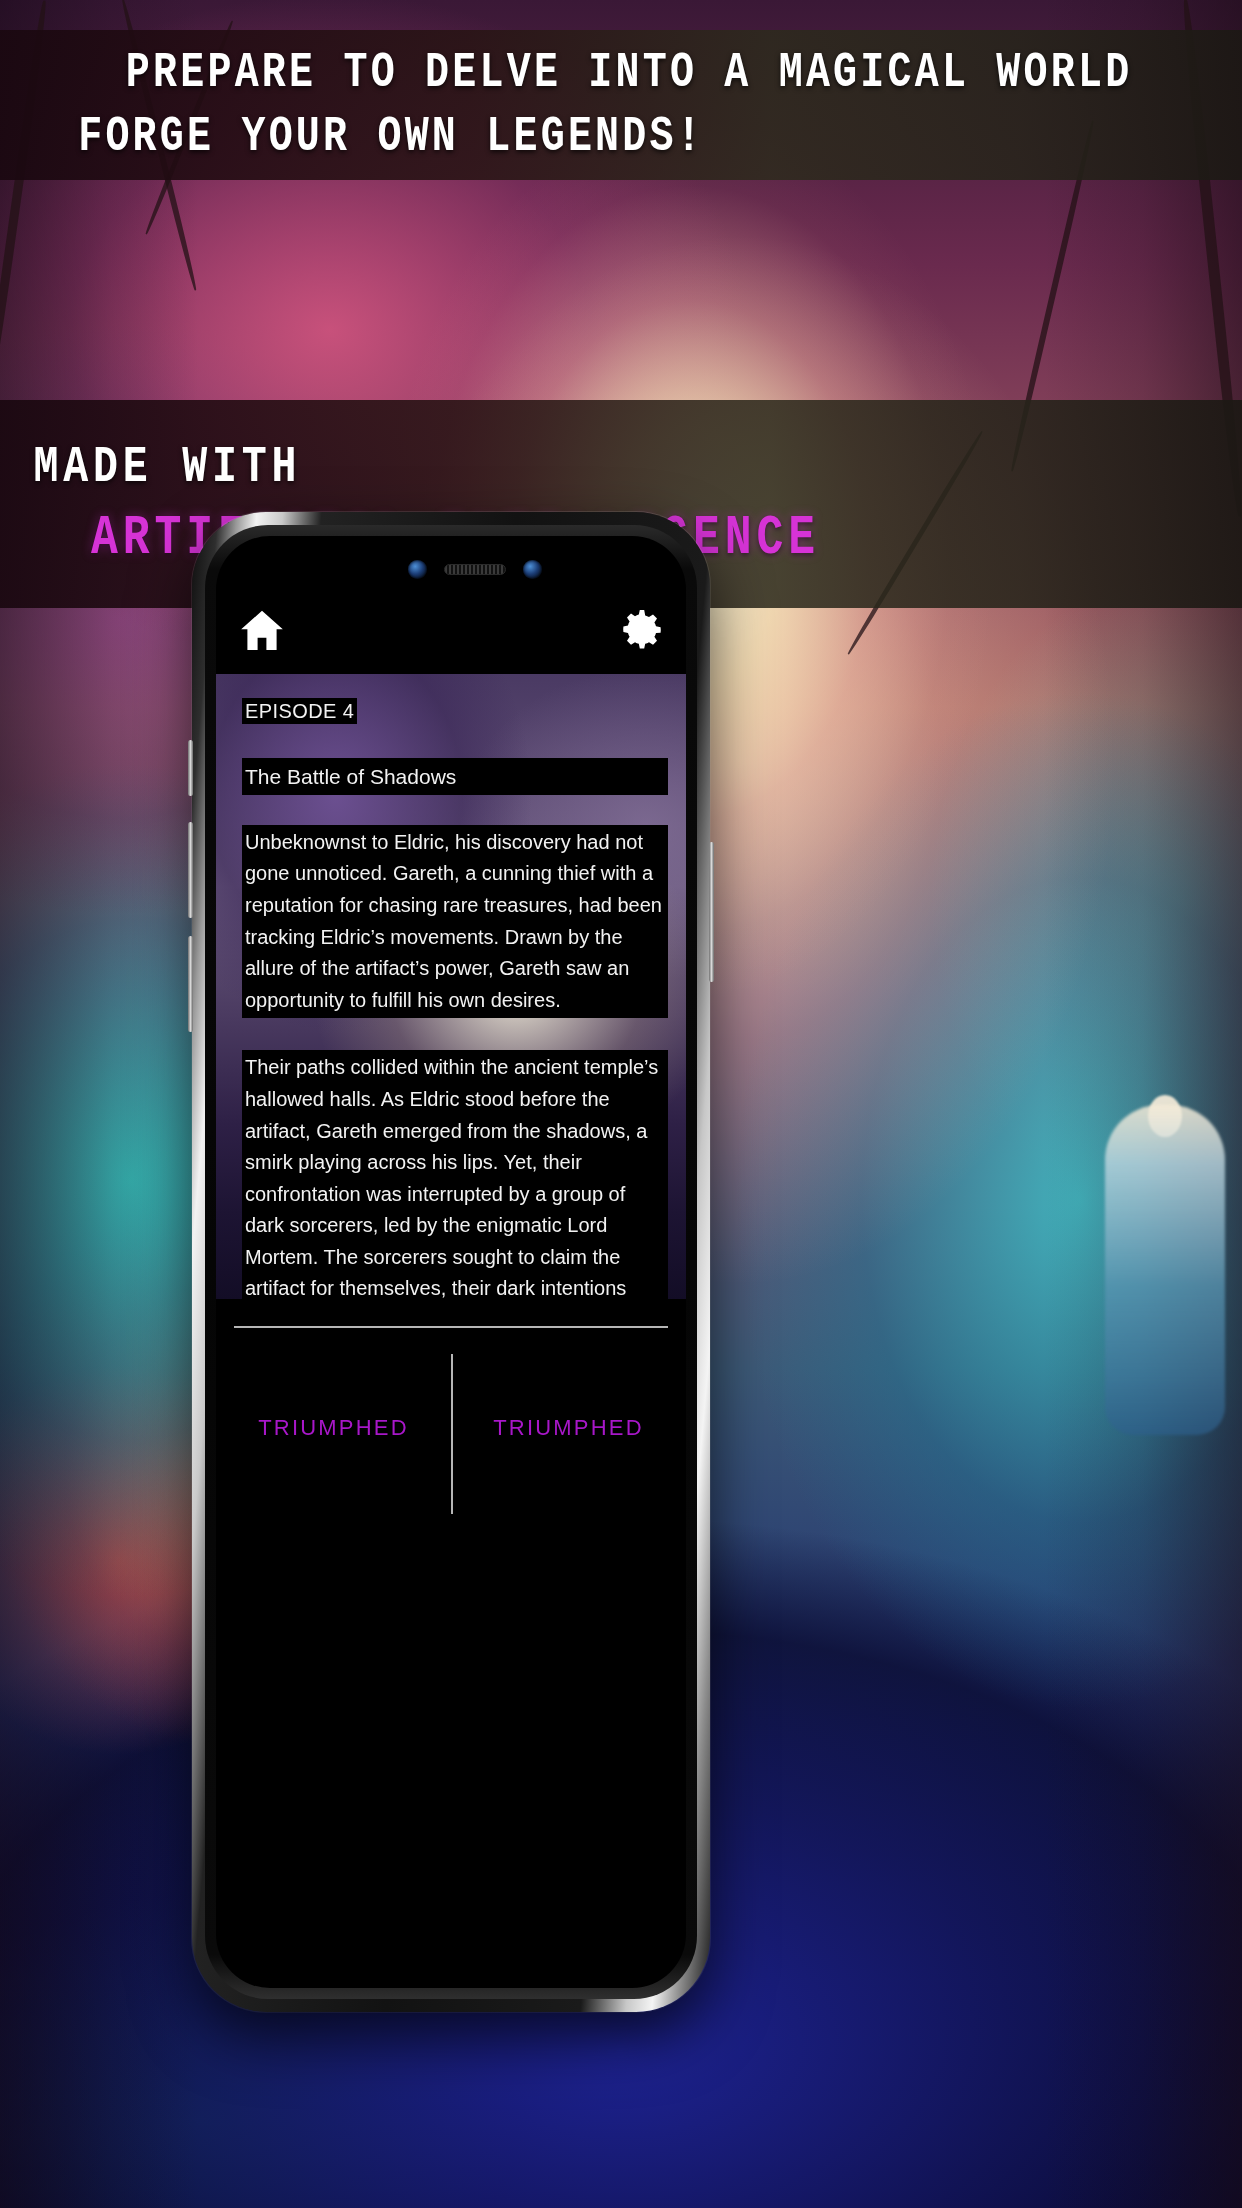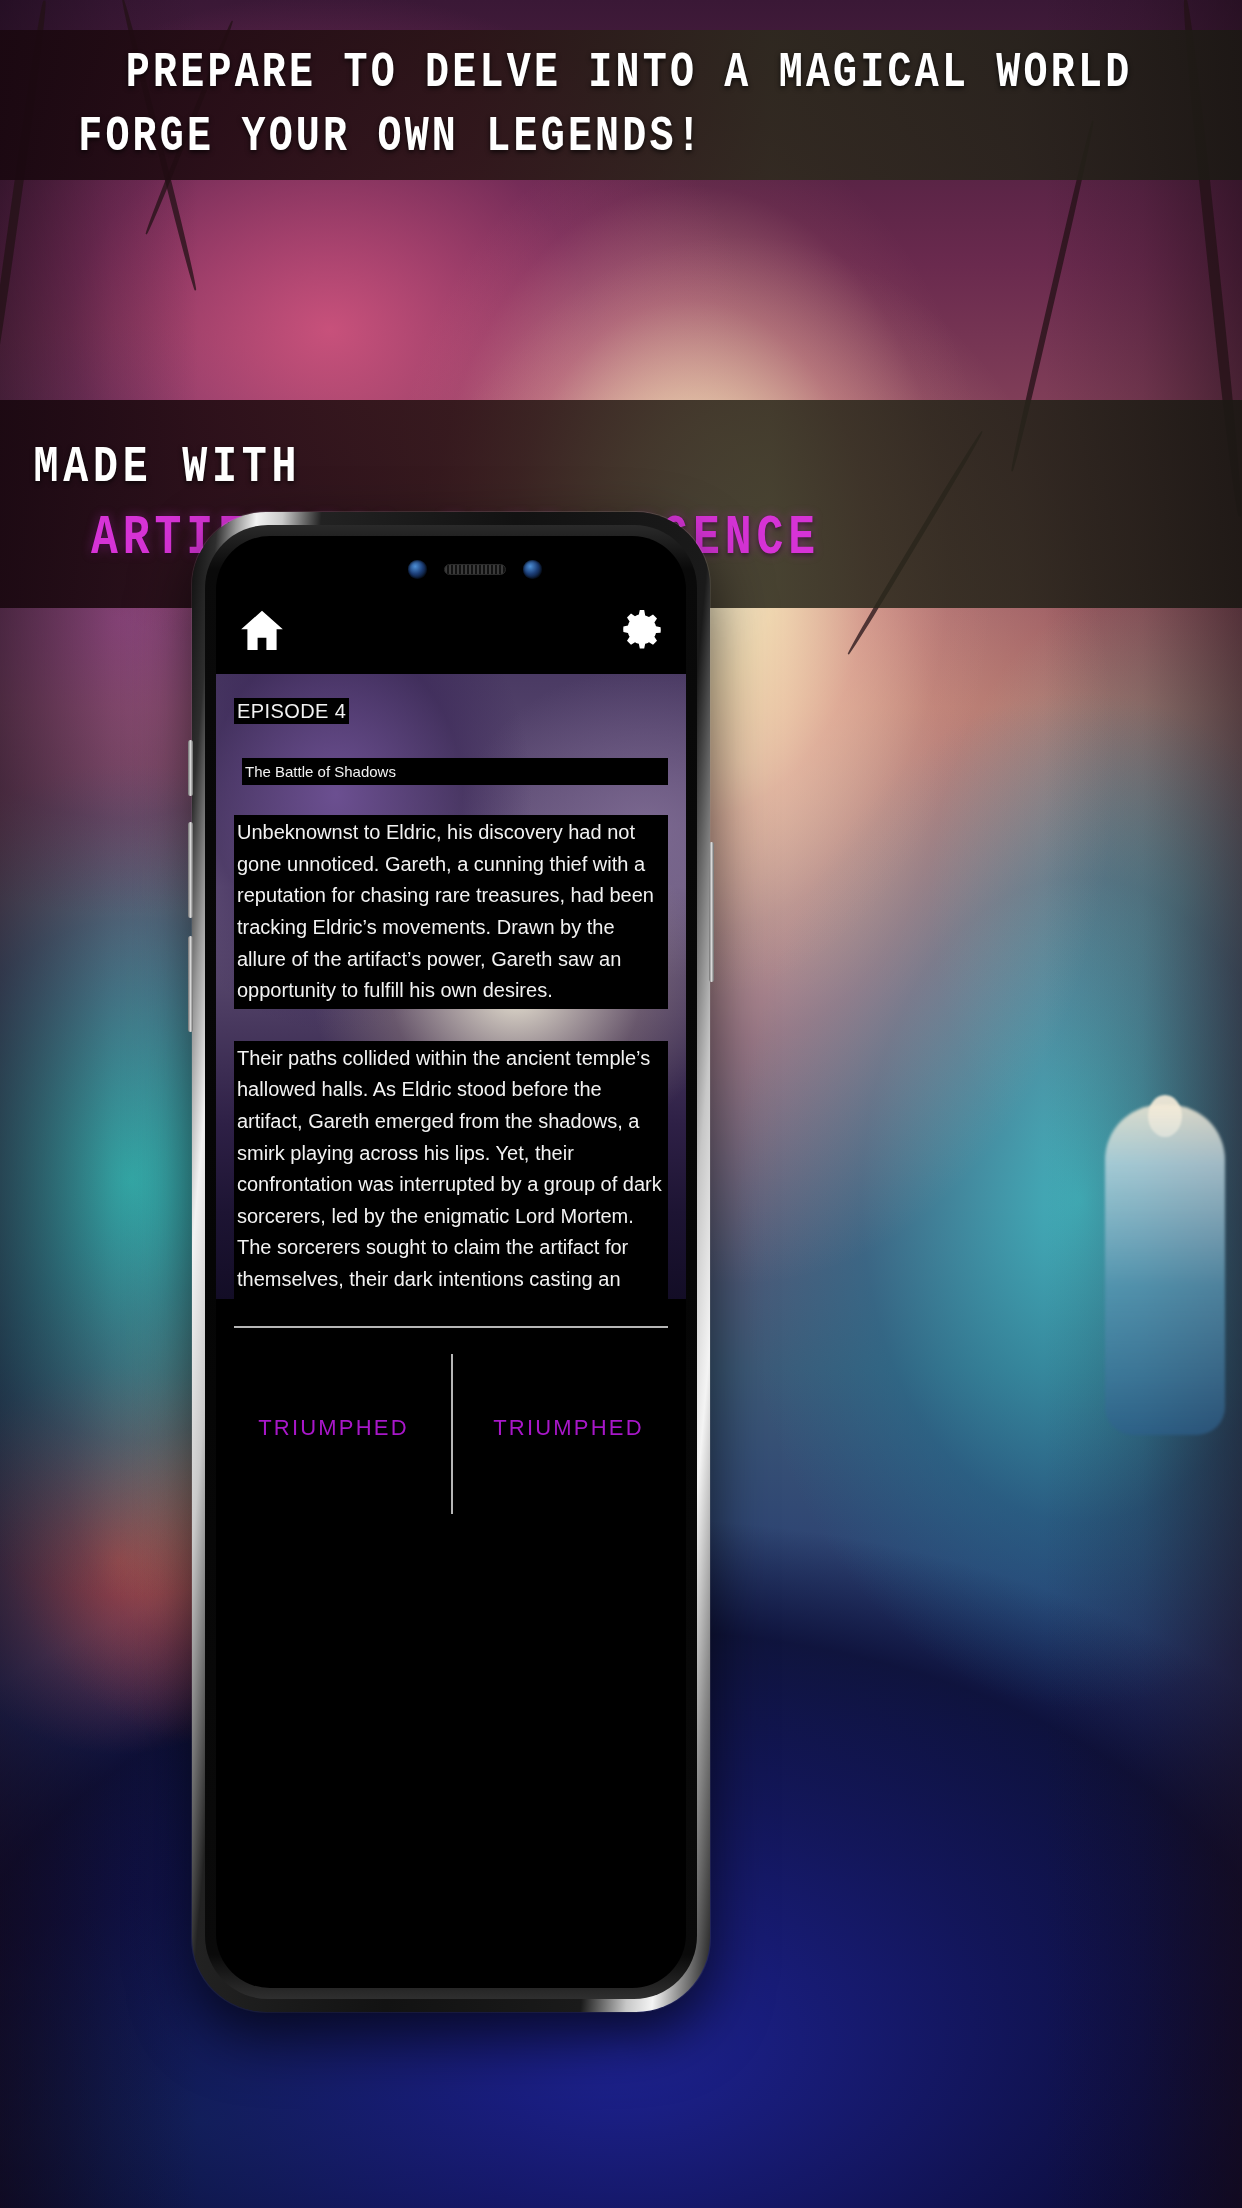--- a/index.html
+++ b/index.html
@@ -126,31 +126,31 @@
   
   .story {
     position:absolute; top:138px; left:0; width:100%; height:625px;
     overflow:hidden;
     background:
       radial-gradient(ellipse 260px 220px at 300px 320px, rgba(252,248,224,0.85) 0%, rgba(200,180,150,0.25) 48%, rgba(0,0,0,0) 78%),
       radial-gradient(ellipse 230px 280px at 120px 120px, rgba(110,80,150,0.85) 0%, rgba(55,35,85,0.5) 55%, rgba(0,0,0,0) 85%),
       radial-gradient(ellipse 240px 200px at 430px 150px, rgba(140,120,160,0.6) 0%, rgba(0,0,0,0) 78%),
       linear-gradient(180deg,#4a3a63 0%, #5b4a72 18%, #6a5a7e 34%, #4a3a60 55%, #2e2046 72%, #1d1433 86%, #130d26 100%);
   }
-  .story-scroll { position:absolute; left:0; top:0; width:100%; padding:22px 18px 0 18px; }
+  .story-scroll { position:absolute; left:0; top:0; width:100%; padding:22px 18px 0 26px; }
   .hl { 
     color:#f2f2f2;
     background:#000;
     box-decoration-break:clone;
     -webkit-box-decoration-break:clone;
     padding:2px 3px;
     line-height:1.58;
   }
   .ep-label  { font-size:20px; letter-spacing:0.4px; }
-  .ep-title  { font-size:15px; margin-top:30px; display:block;margin-left:8px; }
+  .ep-title  { font-size:21px; margin-top:30px; display:block; }
   .para      { font-size:20px; margin-top:30px; display:block; }
   .para-sp   { margin-top:32px; }
 
   .divider-h { position:absolute; left:18px; right:18px; top:790px; height:1.5px; background:#d6d6d6; opacity:0.85; }
   .choices { position:absolute; left:0; top:792px; width:100%; height:200px; display:flex; }
   .choice {
     flex:1; display:flex; align-items:center; justify-content:center;
     color:#a817c9; font-size:22px; letter-spacing:2.2px;
     font-family:"Liberation Sans", sans-serif;
   }

